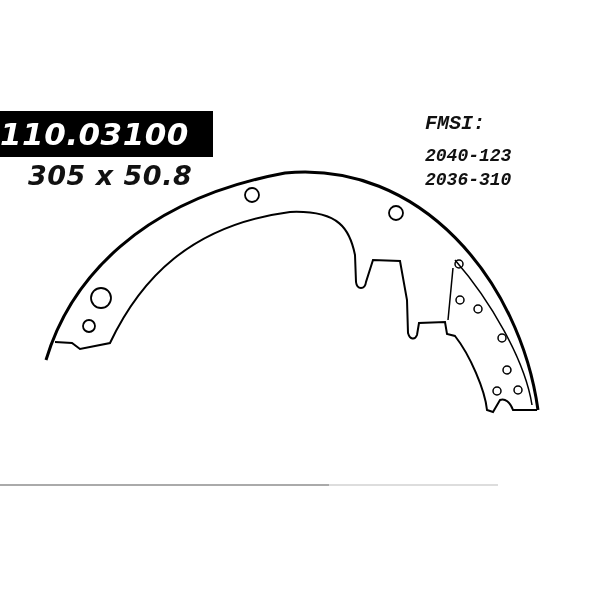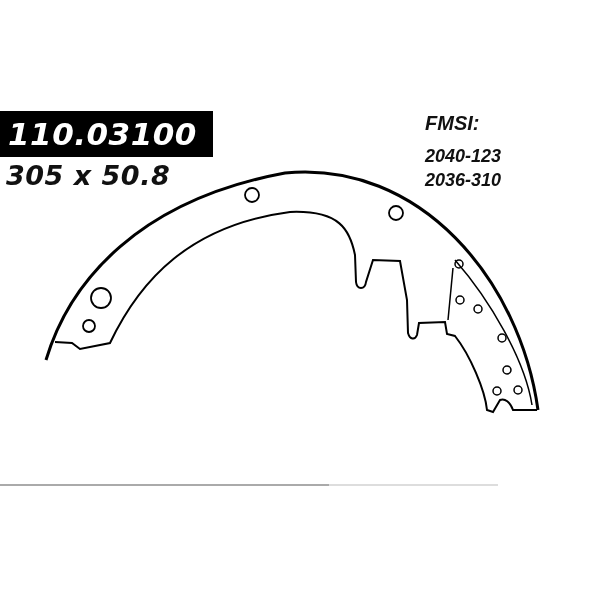--- a/index.html
+++ b/index.html
@@ -1,29 +1,29 @@
 <!DOCTYPE html>
 <html><head>
   <meta charset="utf-8">
   <style>
     html, body { margin:0; padding:0; background:#ffffff; }
     body { width:600px; height:600px; position:relative; overflow:hidden; font-family:"DejaVu Sans", sans-serif; }
     .part-label {
       position:absolute; left:0; top:111px; width:213px; height:46px;
       background:#000; color:#fff;
       font-family:"DejaVu Sans", sans-serif; font-weight:bold; font-style:italic;
-      font-size:31px; line-height:46px; padding-left:8px; box-sizing:border-box; letter-spacing:0.5px;
+      font-size:31px; line-height:46px; box-sizing:border-box; letter-spacing:0.5px;
     }
     .dims {
-      position:absolute; left:6px; top:160px;
+      position:absolute; left:28px; top:160px;
       font-family:"DejaVu Sans", sans-serif; font-weight:bold; font-style:italic;
       font-size:27px; color:#111; letter-spacing:0.5px;
     }
     .fmsi-title, .fmsi-code {
-      position:absolute; font-family:Liberation Sans, sans-serif; font-weight:bold; font-style:italic; color:#111;
+      position:absolute; font-family:Liberation Mono, monospace; font-weight:bold; font-style:italic; color:#111;
     }
     .fmsi-title { left:425px; top:112px; font-size:20px; }
     .fmsi-code { left:425px; font-size:18px; }
     .drawing { position:absolute; left:0; top:0; }
     .divider {
       position:absolute; left:0; top:484px; width:498px; height:2px;
       background:linear-gradient(to right, #aaa 0%, #aaa 66%, #ddd 66%, #ddd 100%);
     }
   </style>
 </head>

